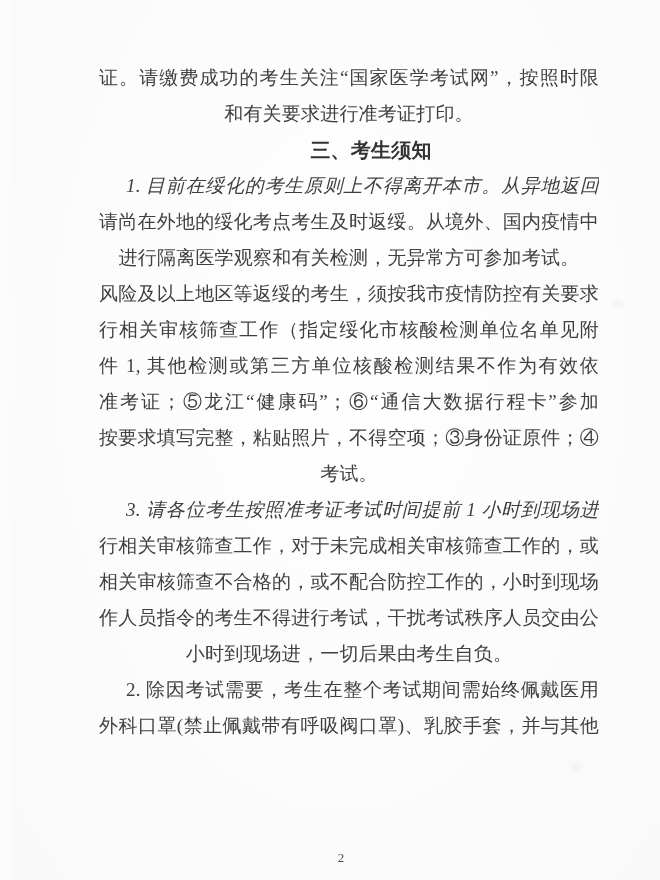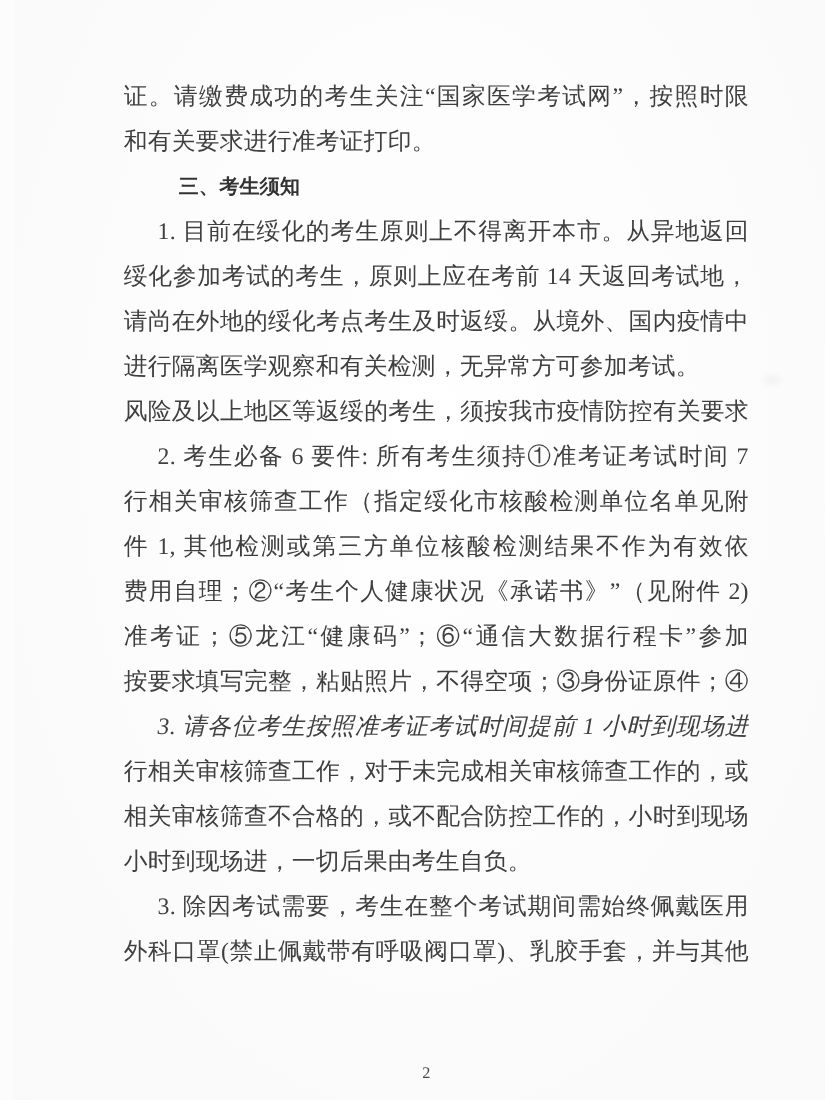--- a/index.html
+++ b/index.html
@@ -36,31 +36,31 @@
     width: 500px;
   }
   .line {
     height: 36px;
     line-height: 36px;
     font-size: 19px;
     color: var(--ink);
     letter-spacing: 0.2px;
     white-space: normal;
     overflow: hidden;
-    text-align: left;
+    text-align: center;
   }
   .line.just {
     text-align: justify;
     -moz-text-align-last: justify;
     text-align-last: justify;
   }
   .line.heading {
     font-family: Liberation Sans, sans-serif;
     font-weight: 700;
-    font-size: 16px;
+    font-size: 20px;
     color: var(--ink-heading);
   }
   .page-number {
     position: absolute;
     left: 0;
     top: 850px;
     width: 660px;
     text-align: center;
     font-size: 13px;
     color: var(--ink-muted);
@@ -77,34 +77,33 @@
   .artifact-2 { width: 10px; height: 10px; left: 560px; top: 762px; }
 </style>
 </head>
 <body>
 
 <div class="page">
   <div class="text-block">
       <div class="line just">证。请缴费成功的考生关注“国家医学考试网”，按照时限</div>
       <div class="line">和有关要求进行准考证打印。</div>
       <div class="line heading" style="padding-left: 44px;">三、考生须知</div>
-      <div class="line just" style="padding-left: 27px;">1. 目前在绥化的考生原则上不得离开本市。从异地返回</div>
-      <div class="line just">绥化参加考试的考生，原则上应在考前 14 天返回考试地，</div>
+      <div class="line just" style="padding-left: 27px; font-style: italic;">1. 目前在绥化的考生原则上不得离开本市。从异地返回</div>
       <div class="line just">请尚在外地的绥化考点考生及时返绥。从境外、国内疫情中</div>
       <div class="line">进行隔离医学观察和有关检测，无异常方可参加考试。</div>
       <div class="line just">风险及以上地区等返绥的考生，须按我市疫情防控有关要求</div>
-      <div class="line just" style="padding-left: 27px;">2. 考生必备 6 要件: 所有考生须持①准考证考试时间 7</div>
       <div class="line just">行相关审核筛查工作（指定绥化市核酸检测单位名单见附</div>
       <div class="line just">件 1, 其他检测或第三方单位核酸检测结果不作为有效依据)，</div>
-      <div class="line just">费用自理；②“考生个人健康状况《承诺书》”（见附件 2)</div>
       <div class="line just">准考证；⑤龙江“健康码”；⑥“通信大数据行程卡”参加</div>
       <div class="line just">按要求填写完整，粘贴照片，不得空项；③身份证原件；④</div>
+      <div class="line">考试。</div>
       <div class="line just" style="padding-left: 27px; font-style: italic;">3. 请各位考生按照准考证考试时间提前 1 小时到现场进</div>
       <div class="line just">行相关审核筛查工作，对于未完成相关审核筛查工作的，或</div>
       <div class="line just">相关审核筛查不合格的，或不配合防控工作的，小时到现场进</div>
+      <div class="line just">作人员指令的考生不得进行考试，干扰考试秩序人员交由公</div>
       <div class="line">小时到现场进，一切后果由考生自负。</div>
-      <div class="line just" style="padding-left: 27px;">3. 除因考试需要，考生在整个考试期间需始终佩戴医用</div>
+      <div class="line just" style="padding-left: 27px;">2. 除因考试需要，考生在整个考试期间需始终佩戴医用</div>
       <div class="line just">外科口罩(禁止佩戴带有呼吸阀口罩)、乳胶手套，并与其他</div>
     </div>
   <div class="scan-artifact artifact-1"></div>
   <div class="scan-artifact artifact-2"></div>
   <div class="page-number">2</div>
 </div>
 
 </body></html>

